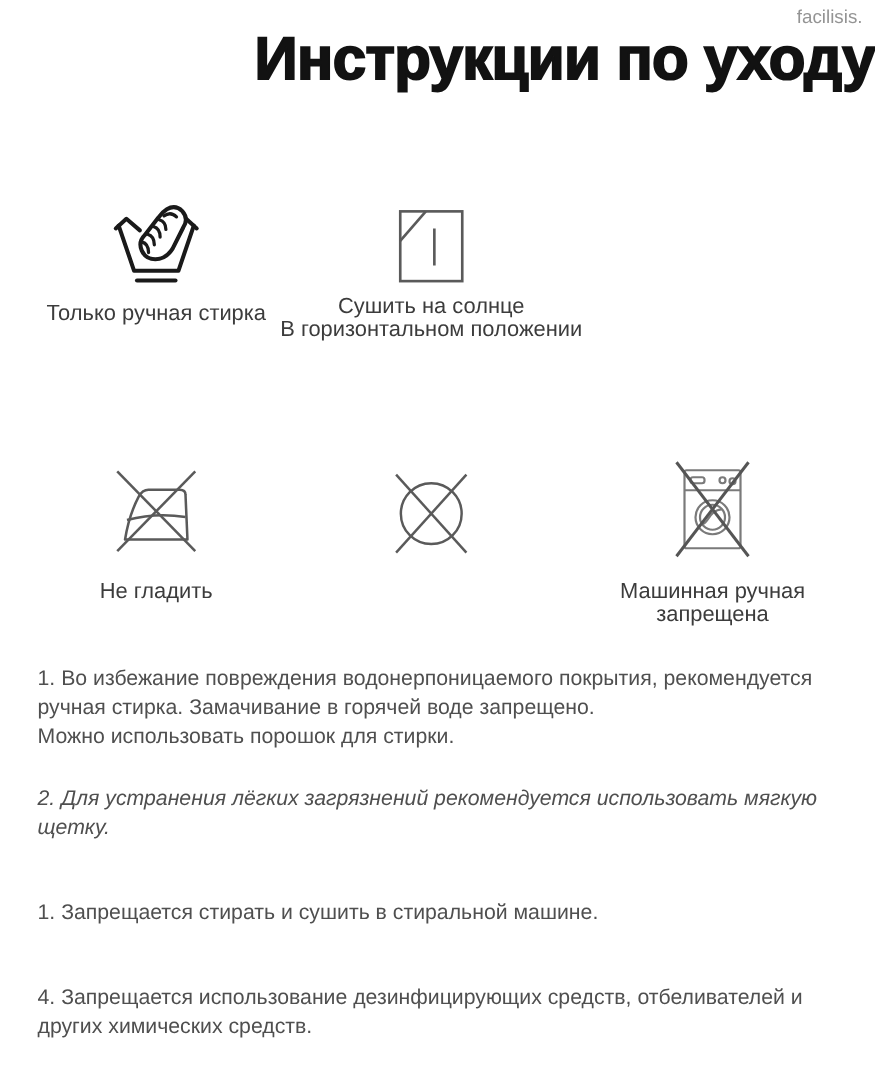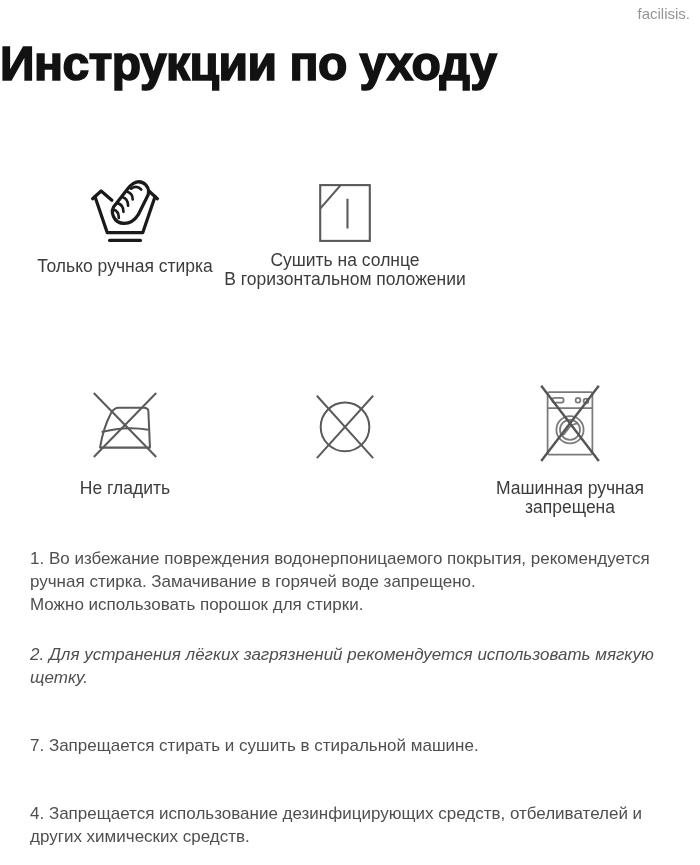--- a/index.html
+++ b/index.html
@@ -17,22 +17,22 @@
     position:absolute; top:0; right:10px;
     height:26px; overflow:hidden;
     text-align:right;
     color:#949494;
     font-size:15px; line-height:19px;
   }
   .top-note .clip-line { display:block; margin-top:-15px; }
 
   
   .title {
-    margin:38px 0 0 0;
-    text-align:left;
+    margin:22px 0 0 0;
+    text-align:right;
     font-size:48px;
     line-height:1.1;
     font-weight:900;
     letter-spacing:-0.5px;
     color:#121212;
     -webkit-text-stroke:1.6px #121212;
   }
 
   
   .sym-grid {
@@ -155,16 +155,16 @@
 запрещена</div>
   </div>
 
 </div>
 
 <div class="instructions">
   <p>1. Во избежание повреждения водонерпоницаемого покрытия, рекомендуется
 ручная стирка. Замачивание в горячей воде запрещено.
 Можно использовать порошок для стирки.</p>
   <p class="gap-sm">2. Для устранения лёгких загрязнений рекомендуется использовать мягкую щетку.</p>
-  <p class="gap-lg">7. Запрещается стирать и сушить в стиральной машине.</p>
+  <p class="gap-lg">1. Запрещается стирать и сушить в стиральной машине.</p>
   <p class="gap-lg">4. Запрещается использование дезинфицирующих средств, отбеливателей и
 других химических средств.</p>
 </div>
 
 </body></html>

